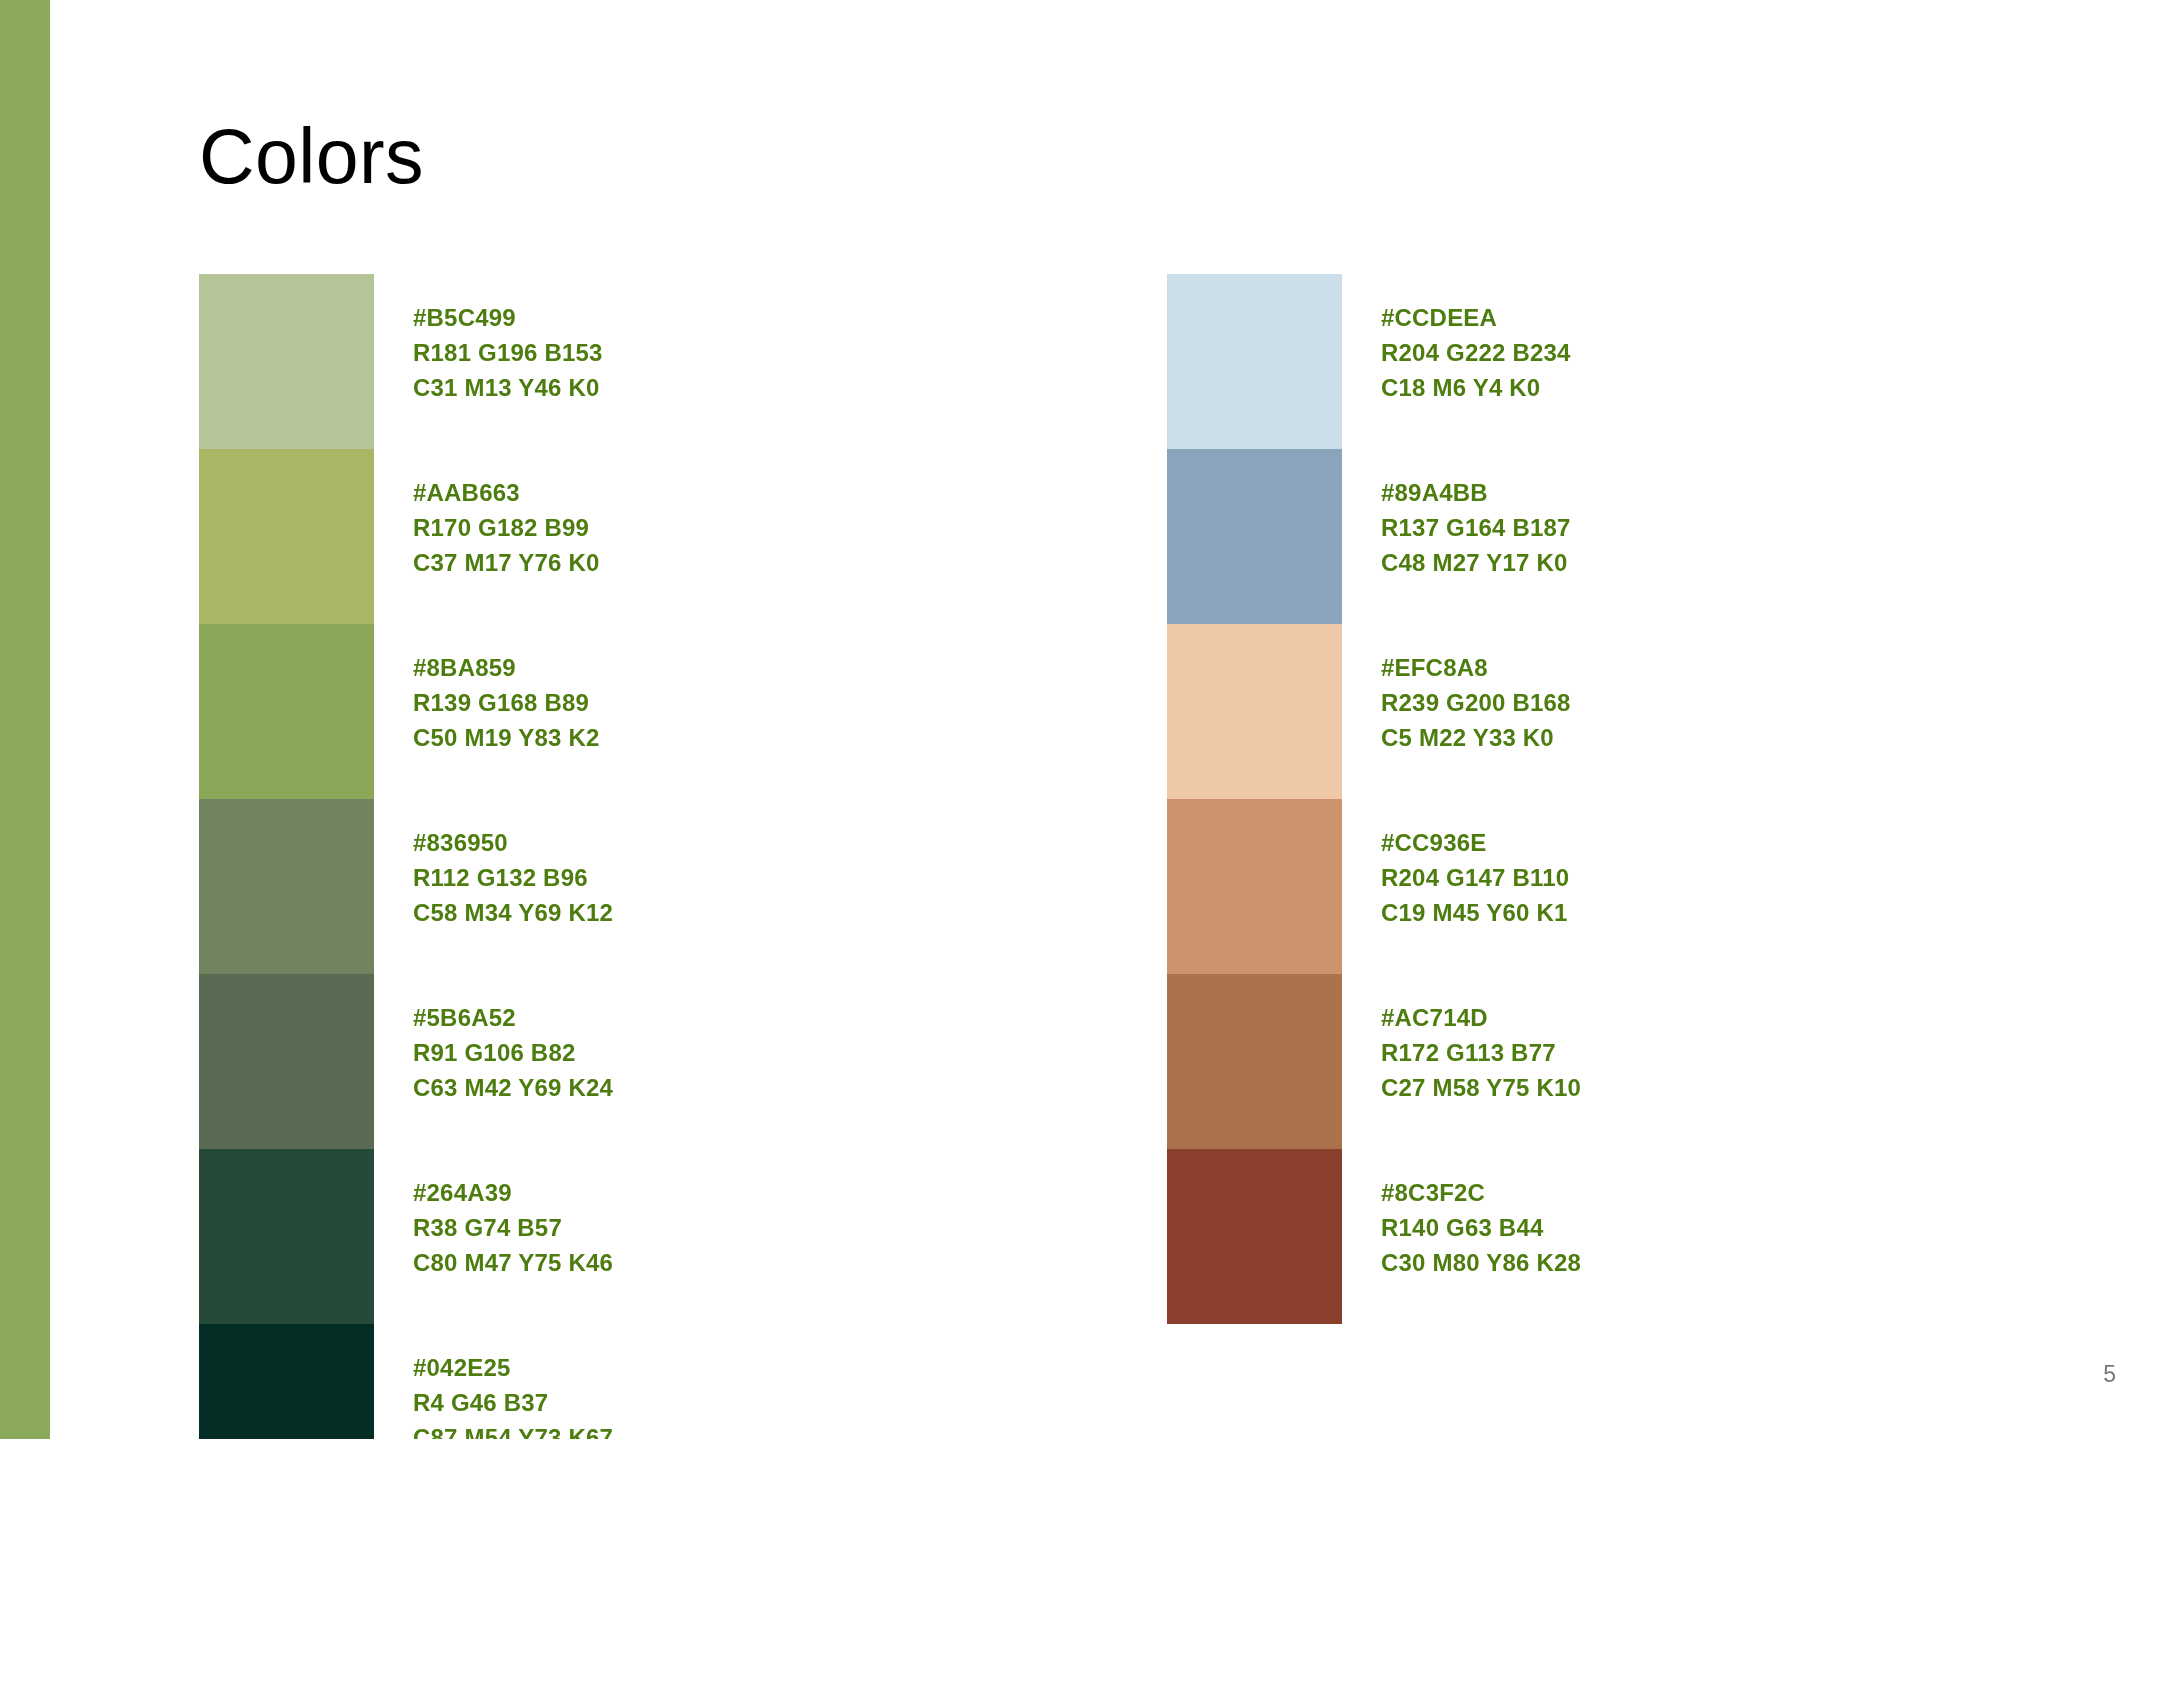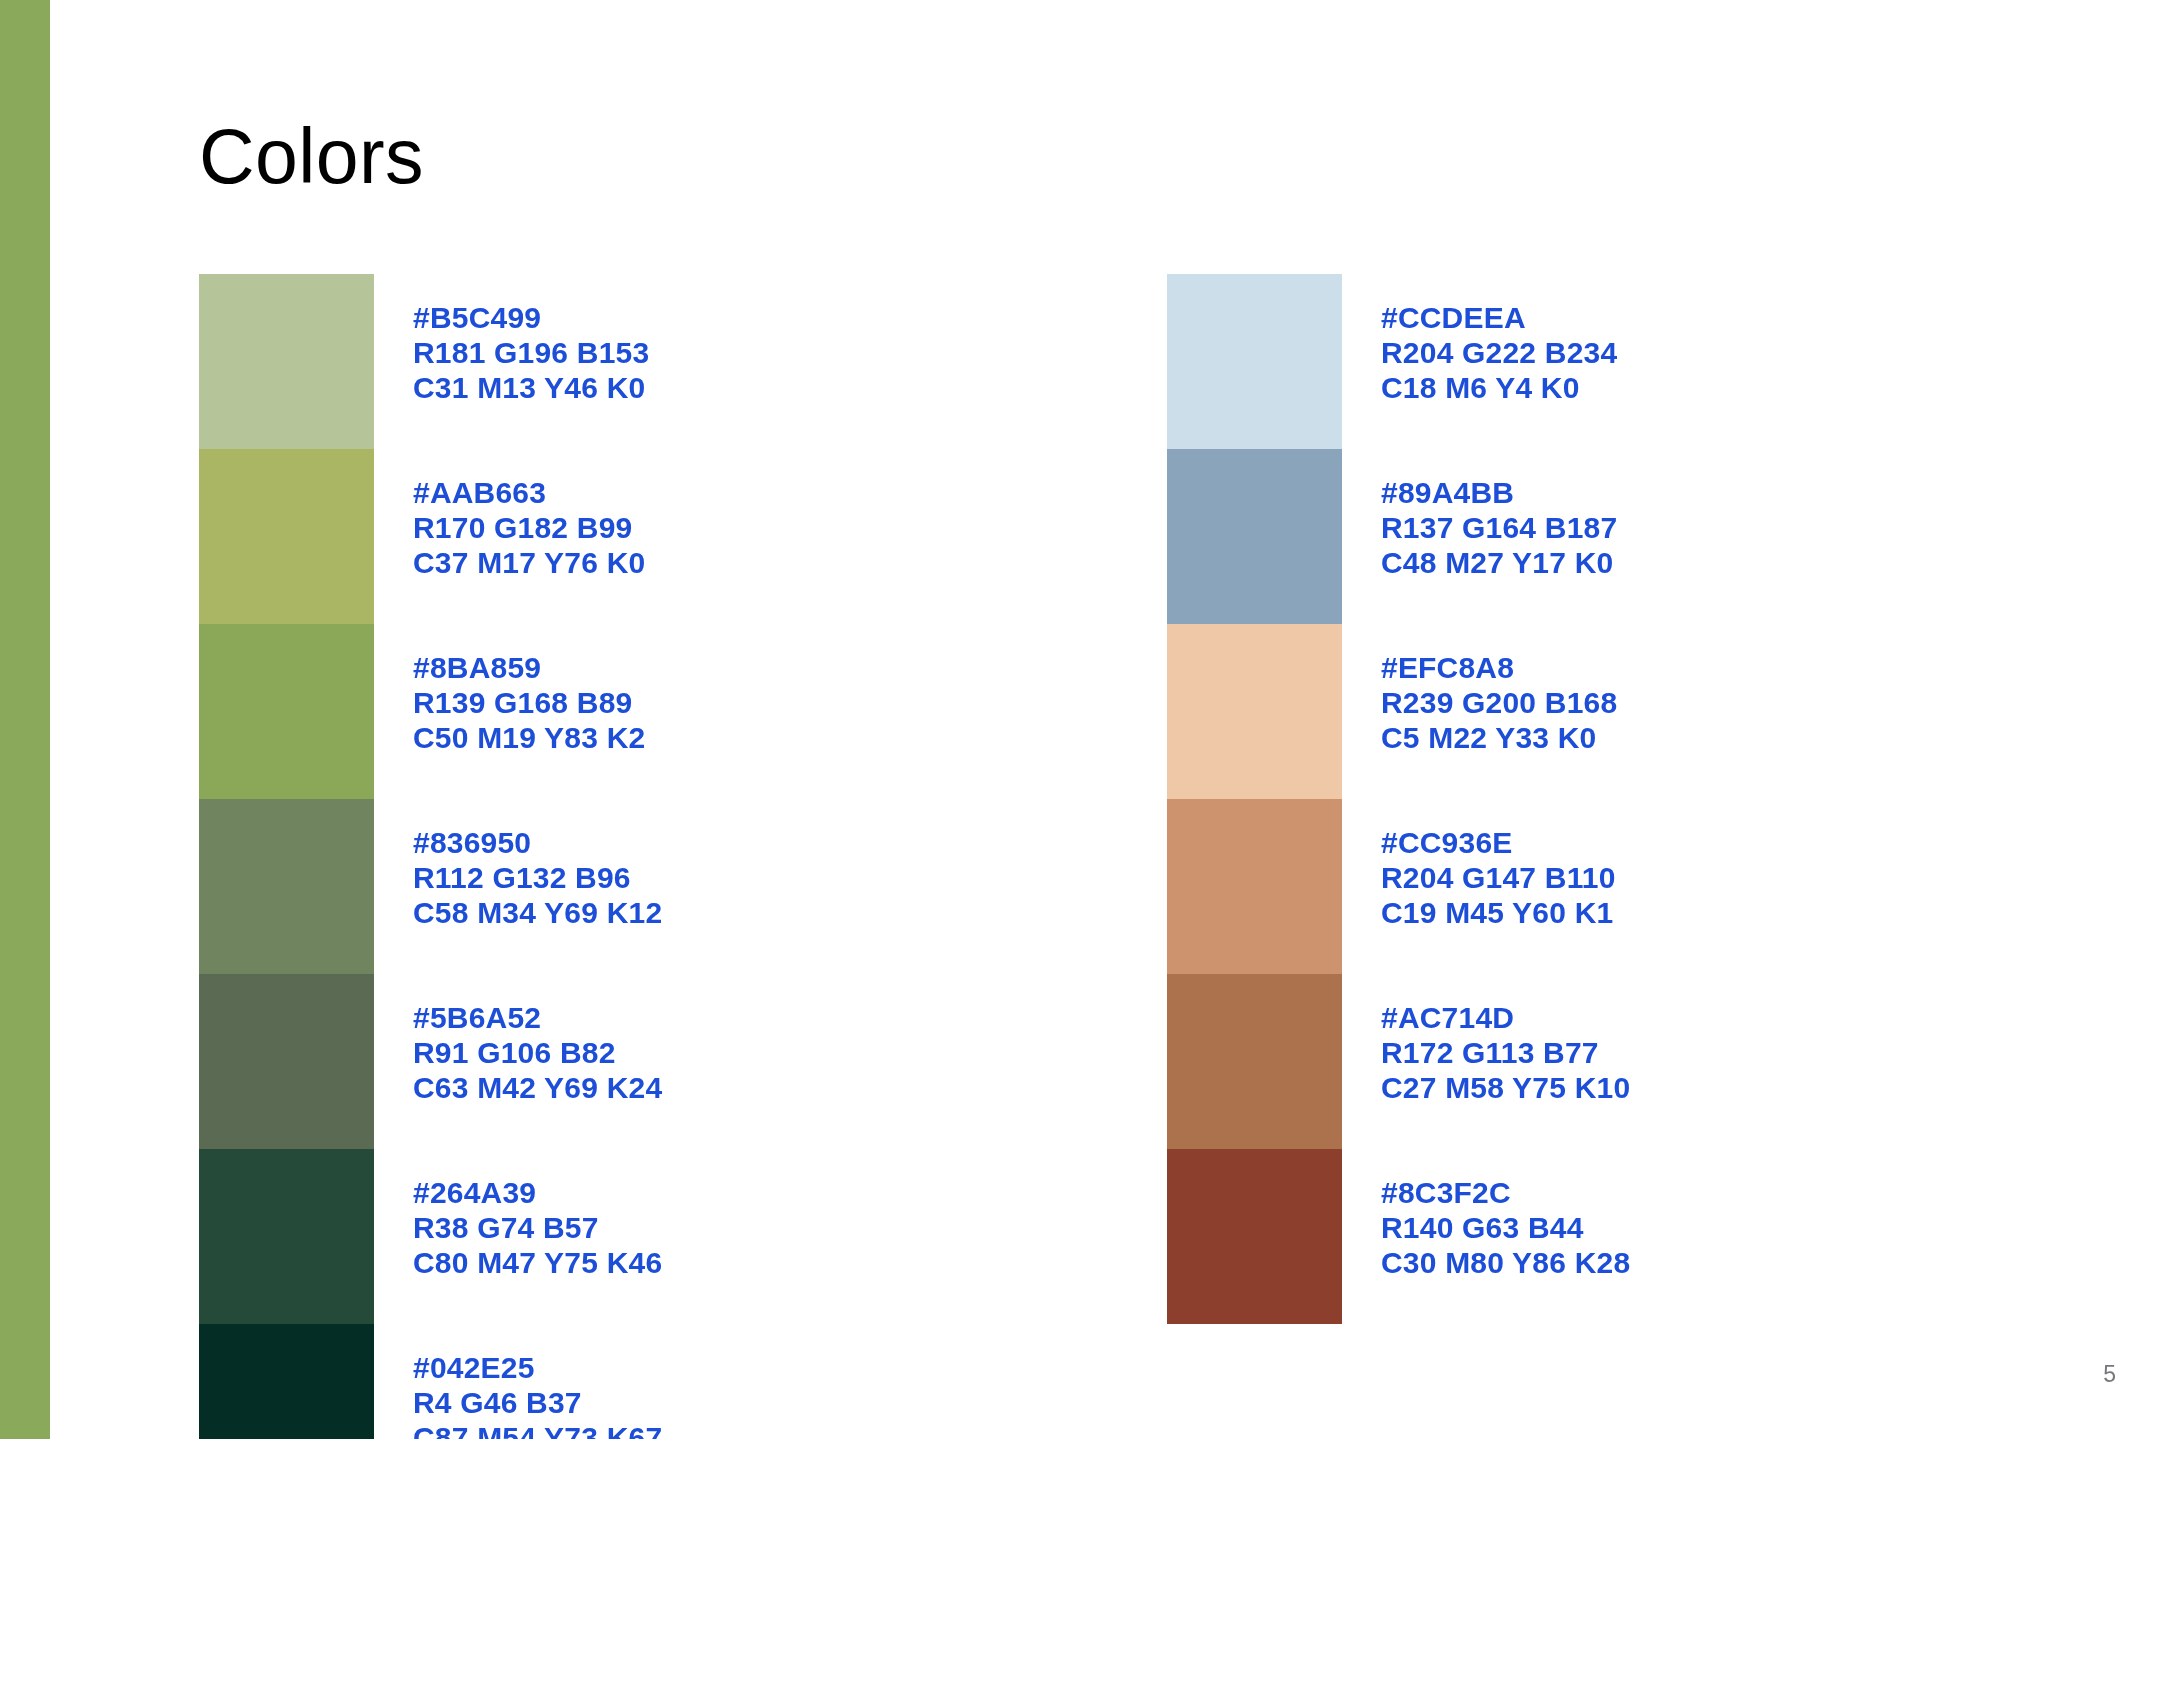--- a/index.html
+++ b/index.html
@@ -53,22 +53,22 @@
     position: absolute;
     left: 0;
     top: 0;
     width: 175px;
     height: 175px;
   }
   .info {
     position: absolute;
     left: 214px;
     top: 26px;
-    color: #1d4ed8;
-    font-size: 30px;
+    color: #4d7c0f;
+    font-size: 24px;
     line-height: 35px;
     font-weight: 700;
     letter-spacing: 0.2px;
     white-space: nowrap;
     font-family: "Liberation Sans", sans-serif;
   }
   .info div { display: block; }
 
   .page-number {
     position: absolute;

